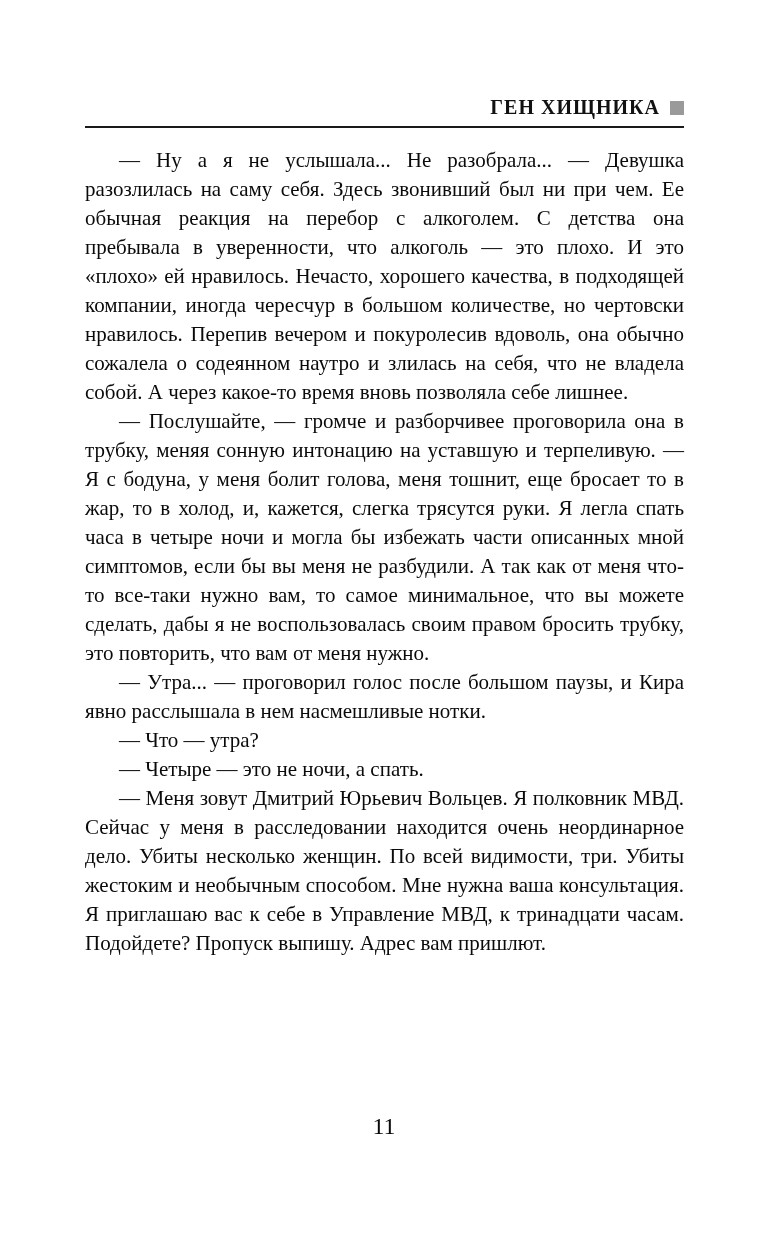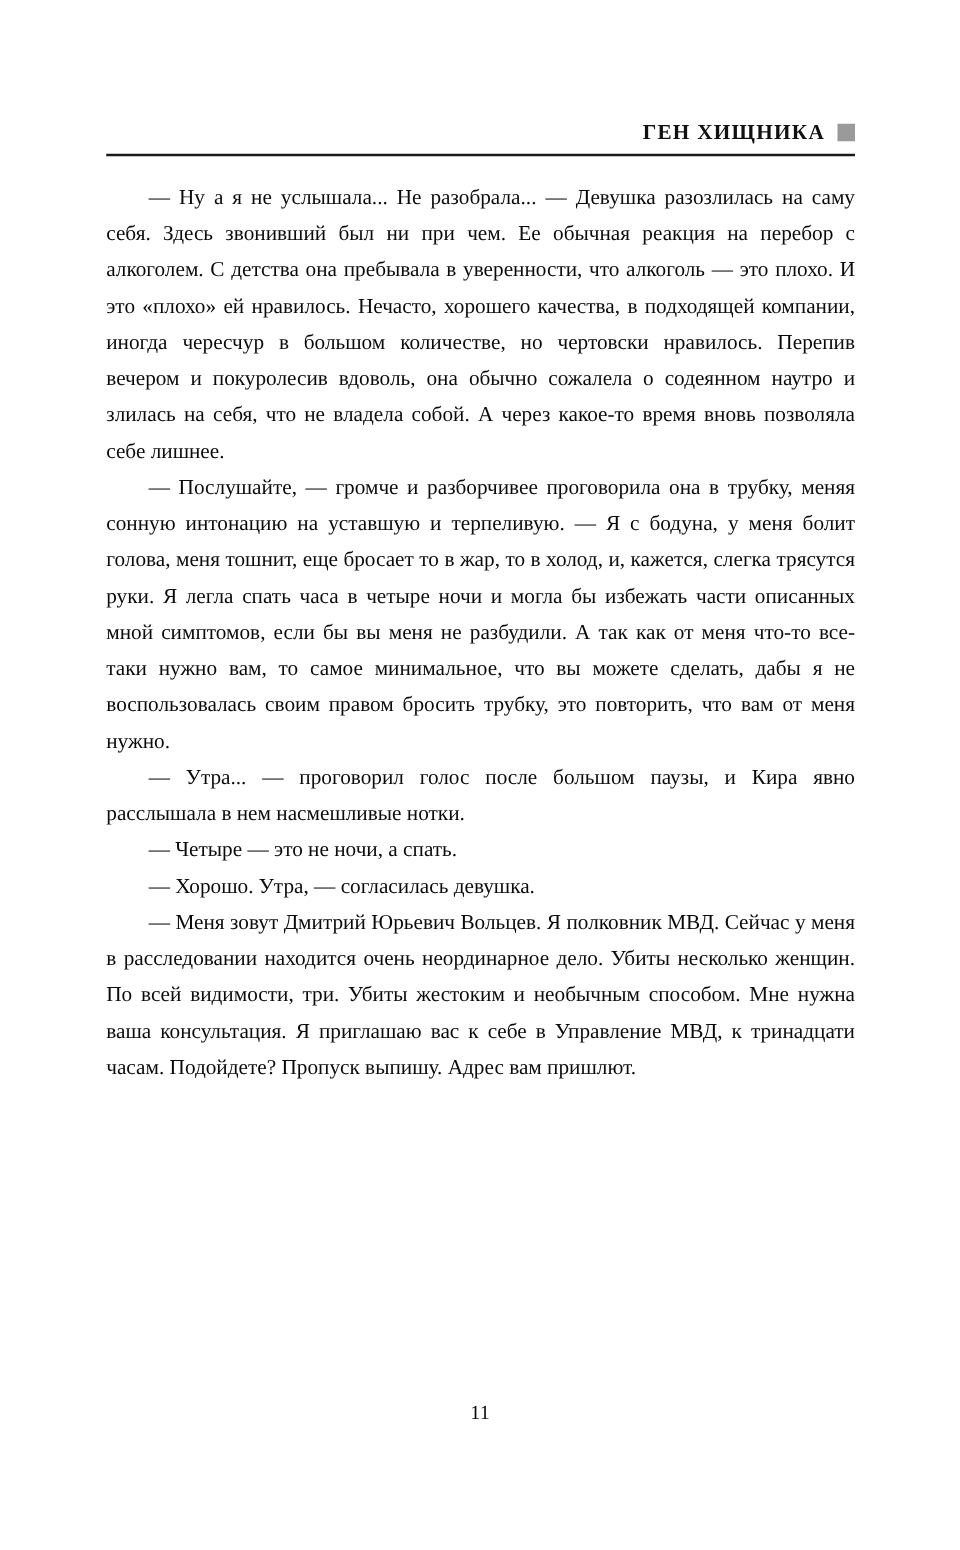--- a/index.html
+++ b/index.html
@@ -26,54 +26,54 @@
   .running-head {
     display: flex;
     align-items: center;
     justify-content: flex-end;
     gap: 10px;
     padding-bottom: 7px;
   }
   .running-head-title {
     font-family: "Liberation Serif", "DejaVu Serif", serif;
     font-weight: bold;
-    font-size: 17px;
+    font-size: 20px;
     letter-spacing: 1px;
     color: #111111;
     text-transform: uppercase;
   }
   .running-head-square {
     width: 14px;
     height: 14px;
     background: #9a9a9a;
     flex: 0 0 auto;
   }
   .running-head-rule {
     border: none;
     border-top: 2px solid #1a1a1a;
     margin: 0 0 18px 0;
     height: 0;
   }
   .body-text p {
     margin: 0;
-    font-size: 17px;
+    font-size: 21px;
     line-height: 29px;
     text-align: justify;
     text-indent: 34px;
     color: #0a0a0a;
     hyphens: auto;
     -webkit-hyphens: auto;
   }
   .folio {
     position: absolute;
     bottom: 100px;
     left: 0;
     width: 100%;
     text-align: center;
-    font-size: 16px;
+    font-size: 24px;
     color: #0a0a0a;
     font-family: "Liberation Serif", "DejaVu Serif", serif;
   }
 </style>
 </head>
 <body>
 
 <div class="page">
 
   <div class="content-col">
@@ -82,22 +82,22 @@
       <span class="running-head-title">ГЕН ХИЩНИКА</span>
       <span class="running-head-square"></span>
     </div>
 
     <hr class="running-head-rule">
 
     <div class="body-text">
       <p>— Ну а я не услышала... Не разобрала... — Девушка разозлилась на саму себя. Здесь звонивший был ни при чем. Ее обычная реакция на перебор с алкоголем. С детства она пребывала в уверенности, что алкоголь — это плохо. И это «плохо» ей нравилось. Нечасто, хорошего качества, в подходящей компании, иногда чересчур в большом количестве, но чертовски нравилось. Перепив вечером и покуролесив вдоволь, она обычно сожалела о содеянном наутро и злилась на себя, что не владела собой. А через какое-то время вновь позволяла себе лишнее.</p>
       <p>— Послушайте, — громче и разборчивее проговорила она в трубку, меняя сонную интонацию на уставшую и терпеливую. — Я с бодуна, у меня болит голова, меня тошнит, еще бросает то в жар, то в холод, и, кажется, слегка трясутся руки. Я легла спать часа в четыре ночи и могла бы избежать части описанных мной симптомов, если бы вы меня не разбудили. А так как от меня что-то все-таки нужно вам, то самое минимальное, что вы можете сделать, дабы я не воспользовалась своим правом бросить трубку, это повторить, что вам от меня нужно.</p>
       <p>— Утра... — проговорил голос после большом паузы, и Кира явно расслышала в нем насмешливые нотки.</p>
+      <p>— Что — утра?</p>
       <p>— Четыре — это не ночи, а спать.</p>
-      <p>— Хорошо. Утра, — согласилась девушка.</p>
       <p>— Меня зовут Дмитрий Юрьевич Вольцев. Я полковник МВД. Сейчас у меня в расследовании находится очень неординарное дело. Убиты несколько женщин. По всей видимости, три. Убиты жестоким и необычным способом. Мне нужна ваша консультация. Я приглашаю вас к себе в Управление МВД, к тринадцати часам. Подойдете? Пропуск выпишу. Адрес вам пришлют.</p>
     </div>
 
   </div>
 
   <div class="folio">11</div>
 
 </div>
 
 </body></html>

